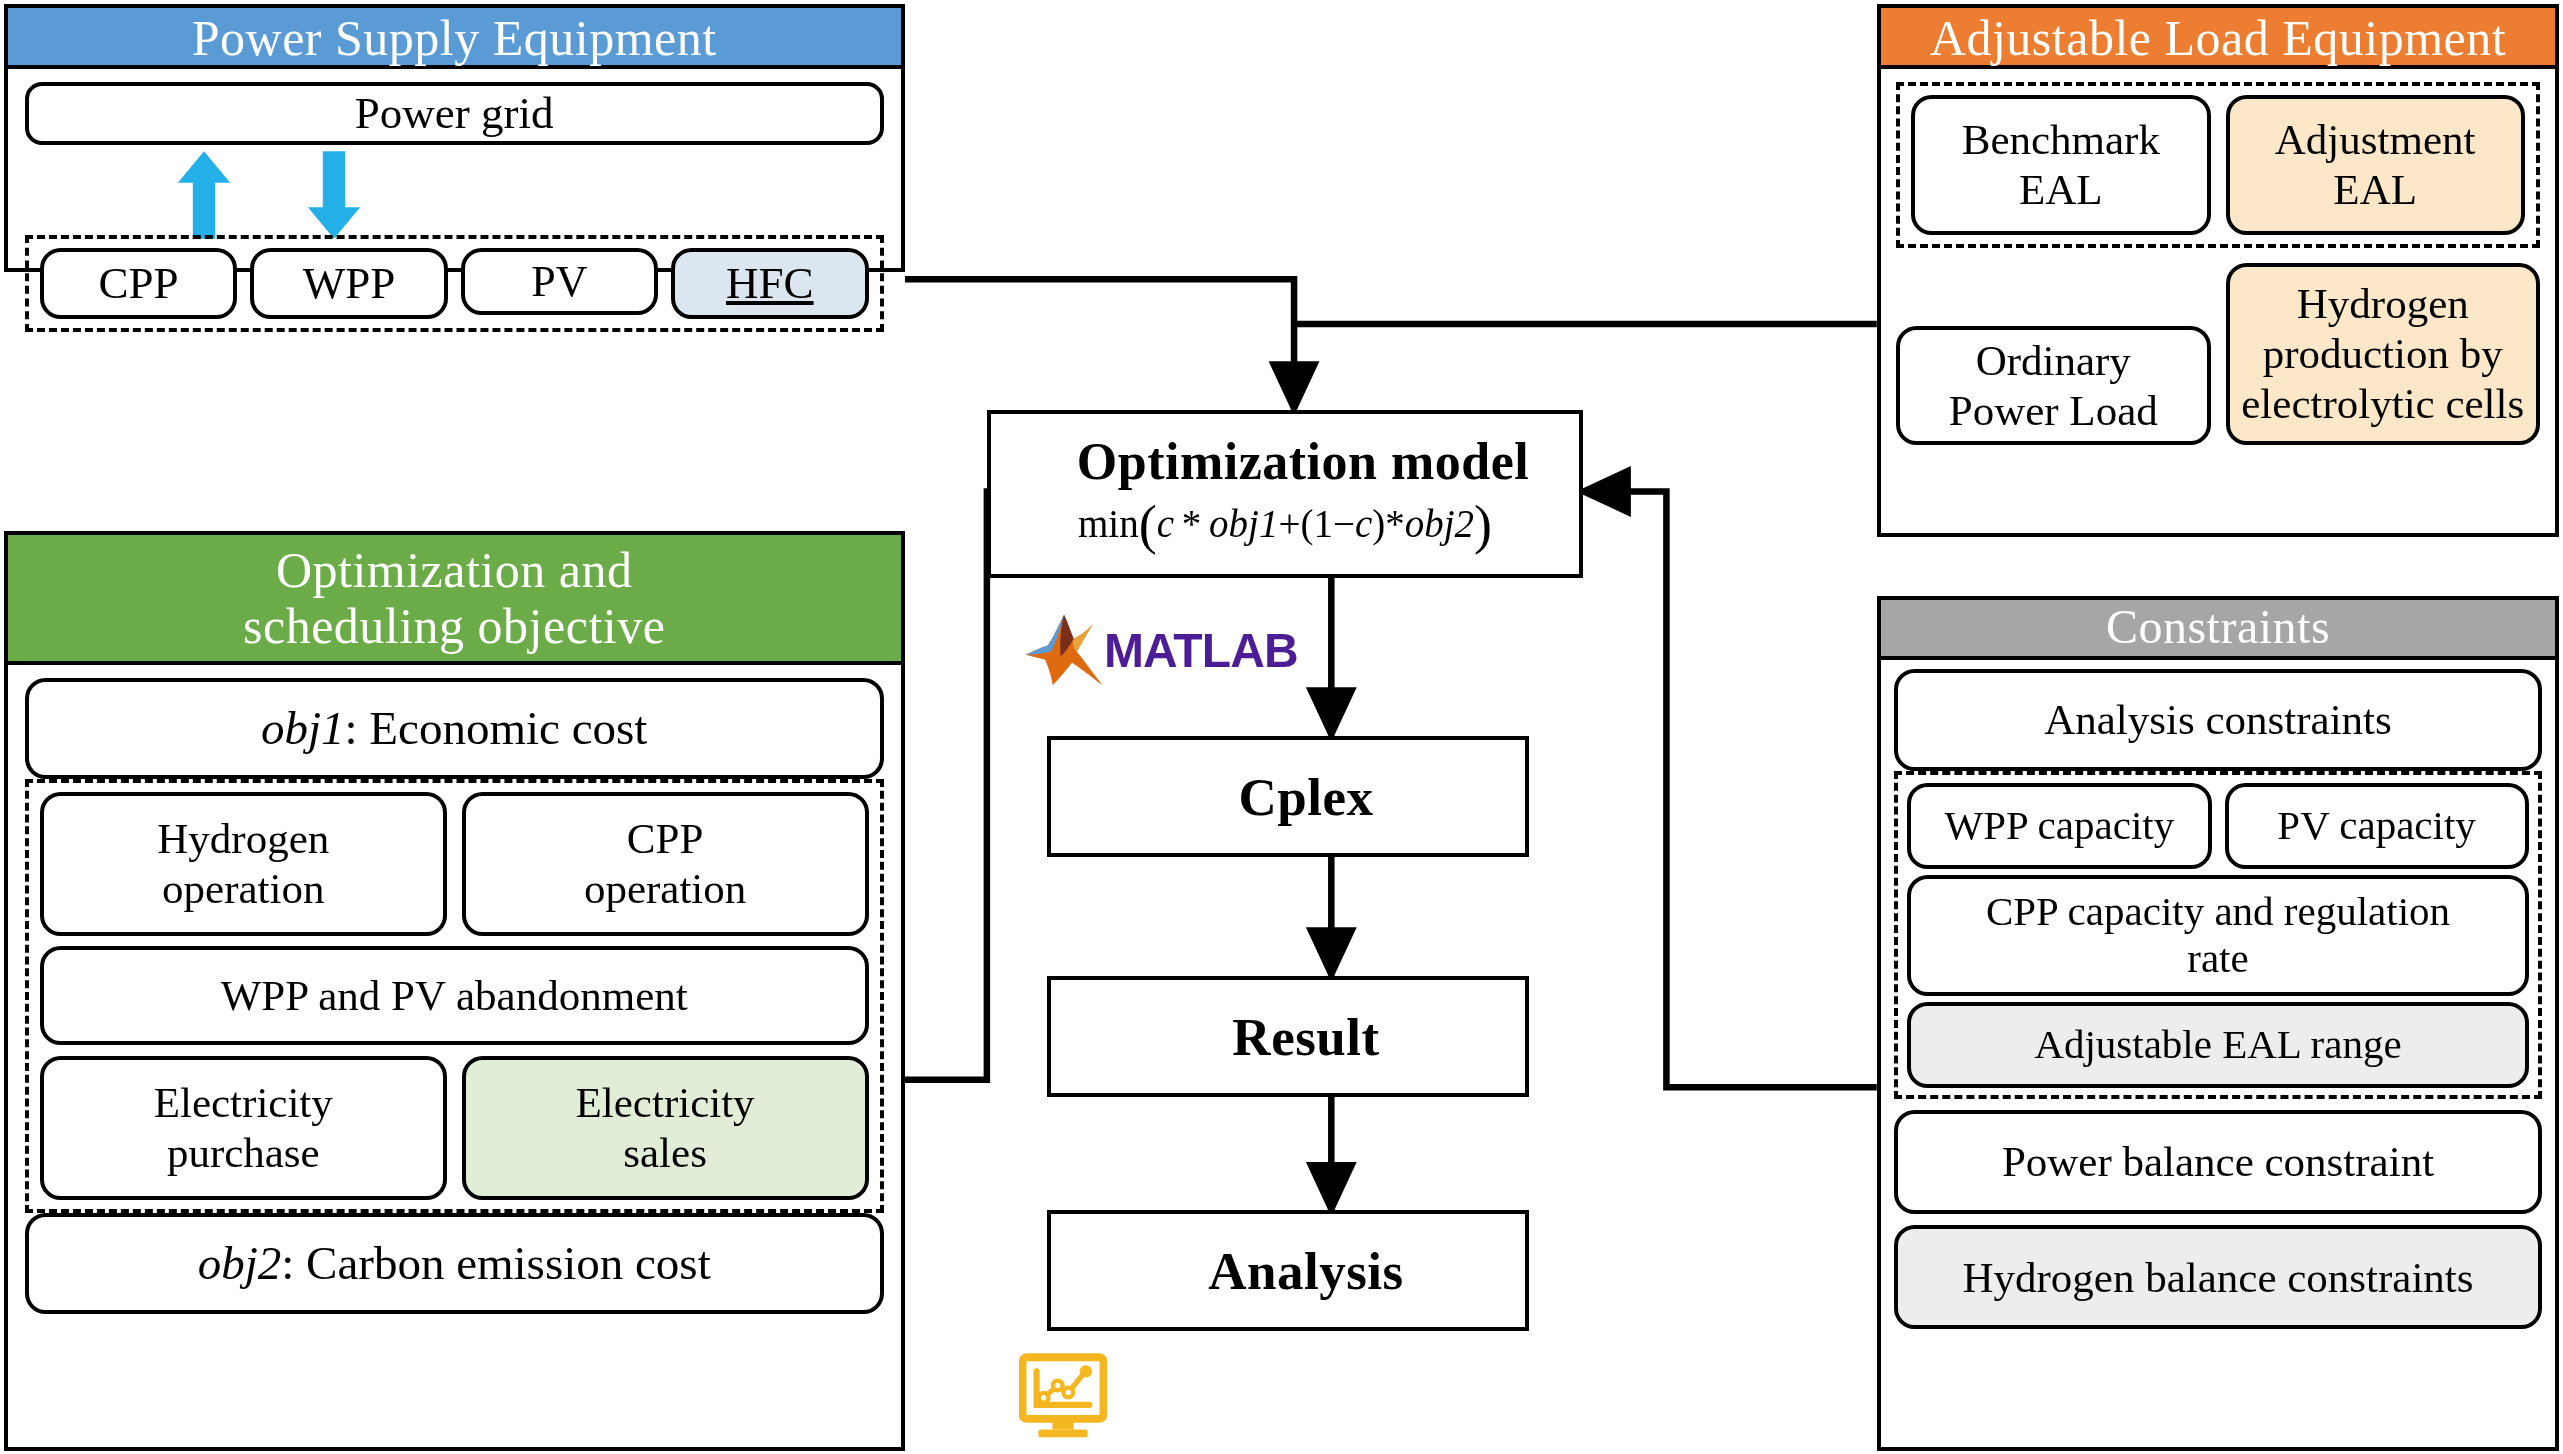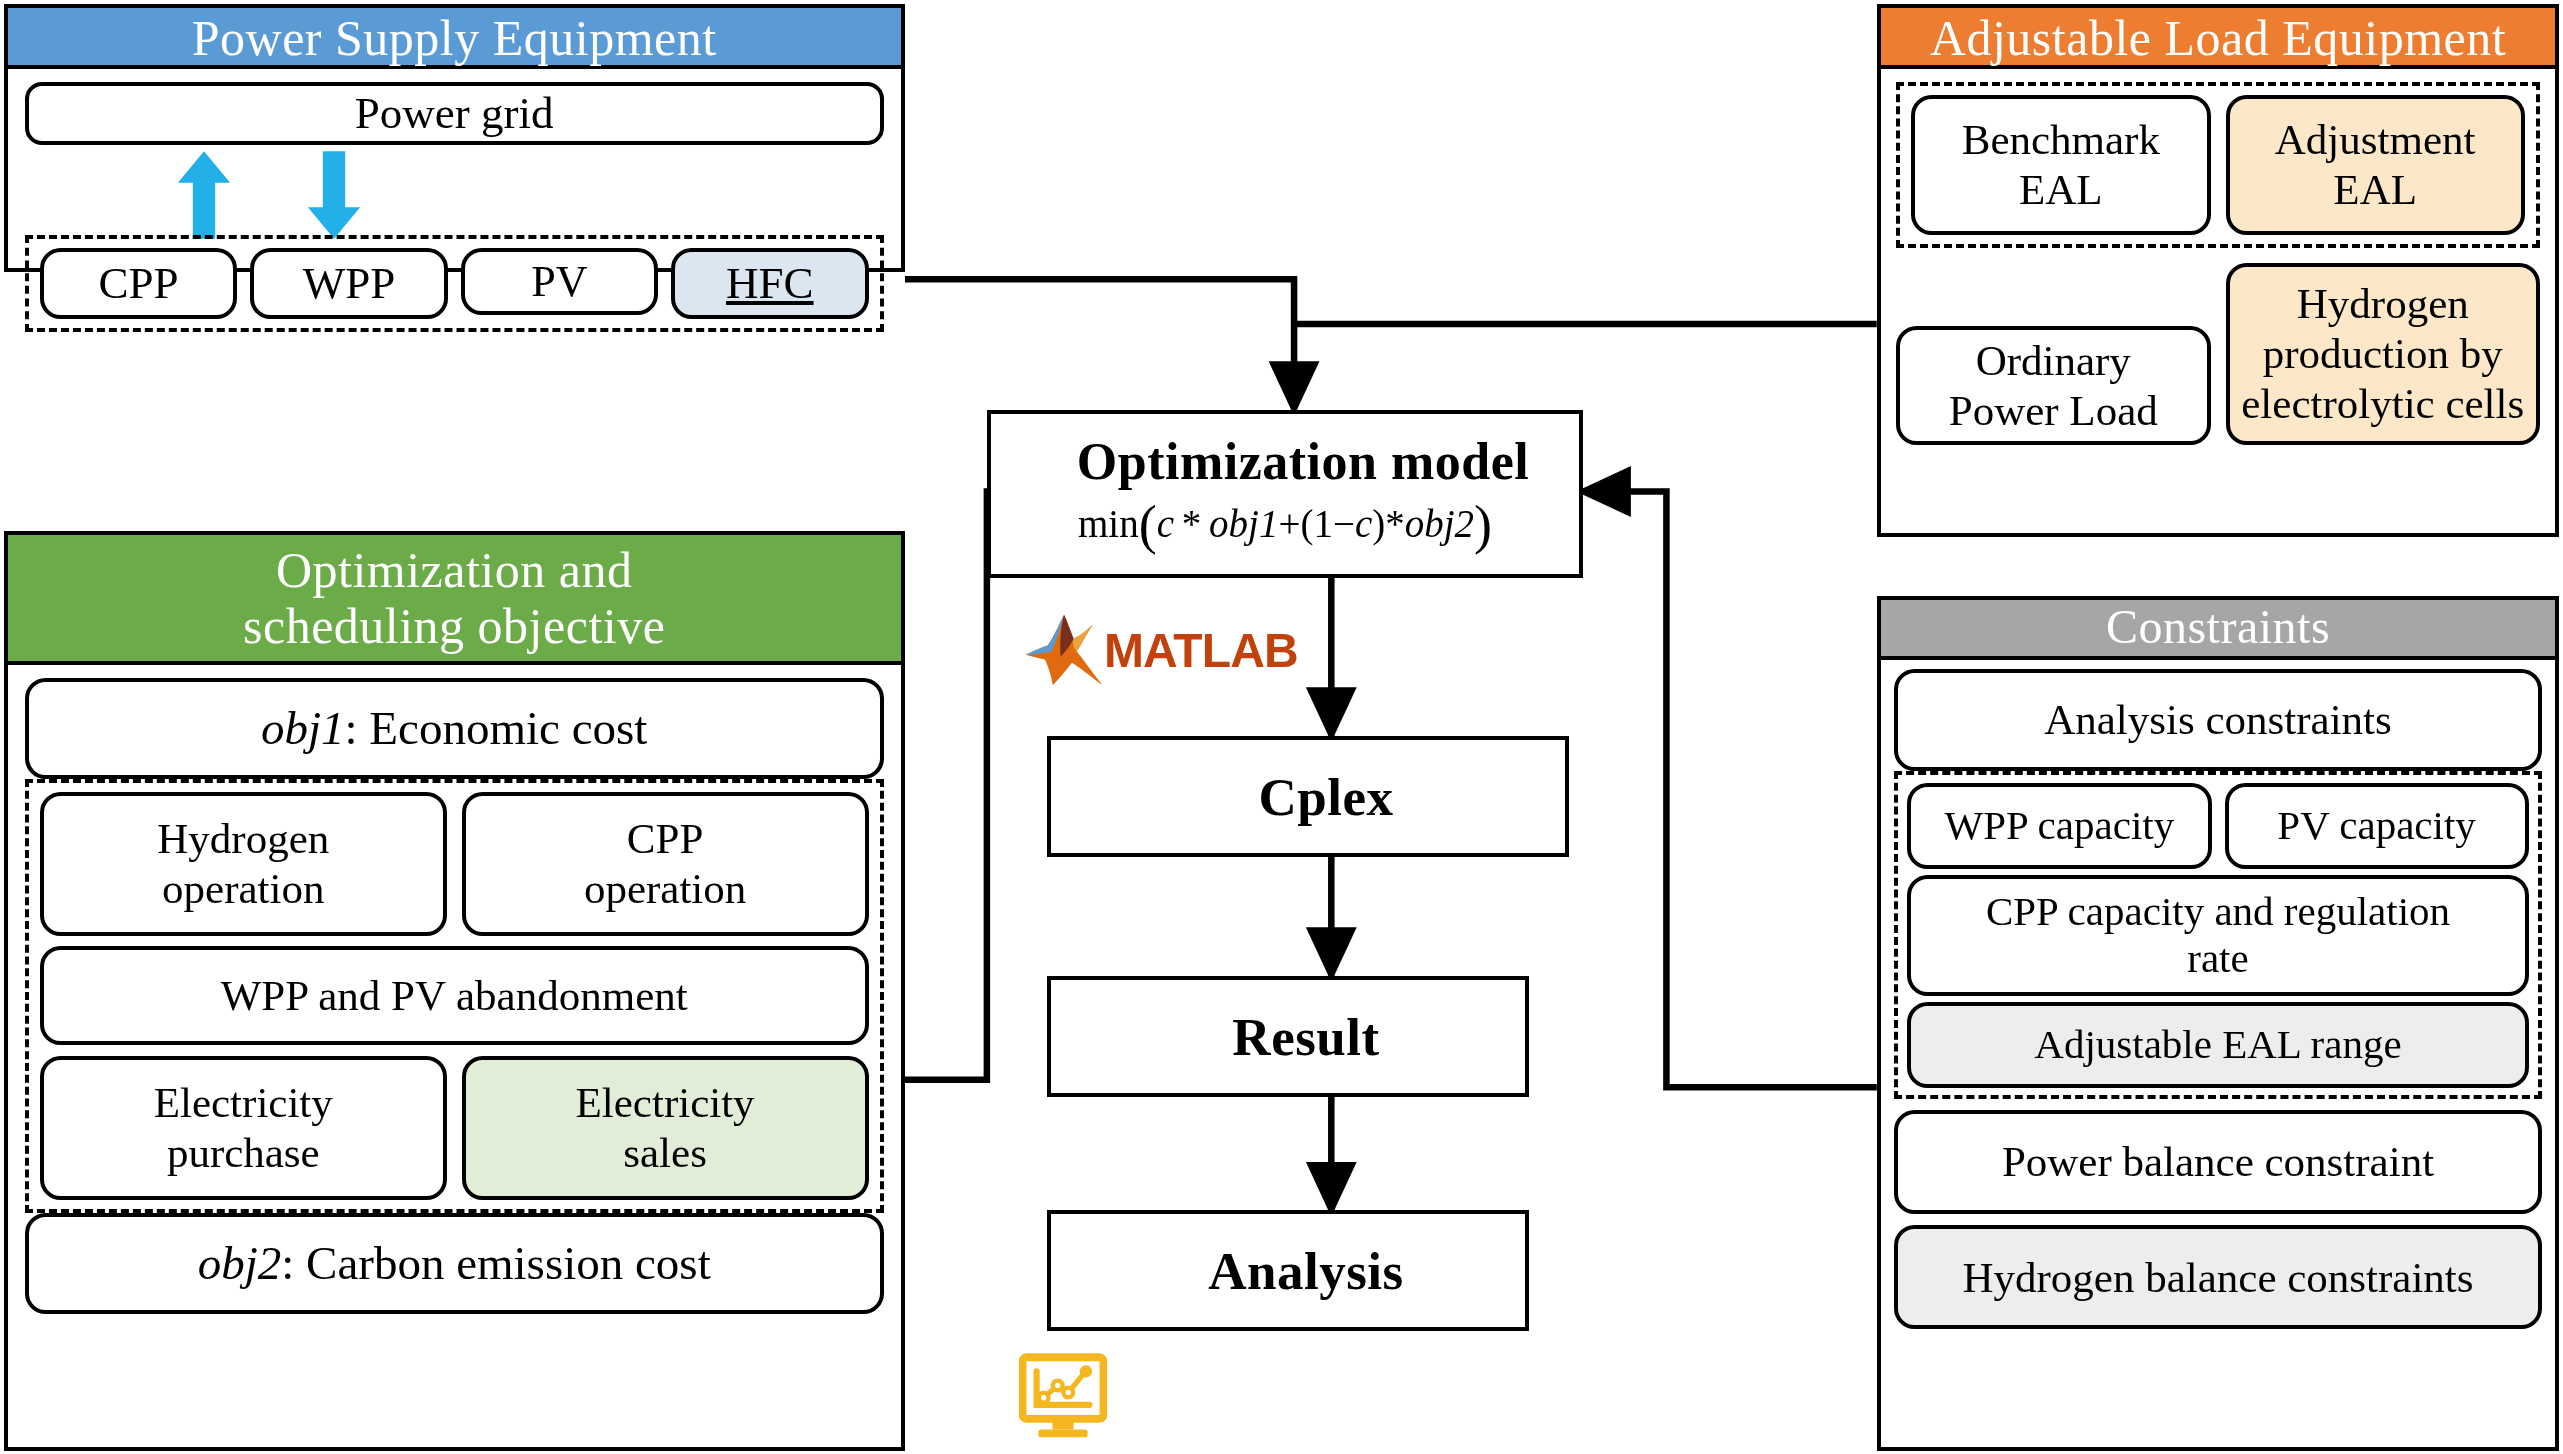--- a/index.html
+++ b/index.html
@@ -85,21 +85,21 @@
 
   
   .cyan-arrow { position: absolute; }
 
   
   .logo-matlab { position: absolute; display: flex; align-items: center; }
   .matlab-word {
     font-family: "Liberation Sans", sans-serif;
     font-size: 48px;
     font-weight: 600;
-    color: #c2410c;
+    color: #4c1d95;
     letter-spacing: -0.9px;
   }
 </style>
 </head>
 <body>
 
 <div id="stage">
 
   <svg id="wires" viewBox="0 0 2753 1562">
     <defs>
@@ -245,21 +245,21 @@
   <div class="logo-matlab" style="left:1024px; top:610px;">
     <svg width="80" height="80" viewBox="0 0 100 100">
       <path d="M2,56 C14,50 22,47 30,44 C38,32 44,18 50,6 C54,14 58,26 62,36 C70,32 78,26 86,18 C78,30 72,42 66,52 C74,62 84,76 98,94 C82,82 70,72 60,66 C52,76 44,86 36,94 C34,82 30,70 26,62 C18,60 10,58 2,56 z" fill="#E06A10"></path>
       <path d="M2,56 C14,50 22,47 30,44 C38,32 44,18 50,6 C46,22 40,40 34,52 C24,54 12,56 2,56 z" fill="#5B9BD5"></path>
       <path d="M50,6 C54,14 58,26 62,36 C58,44 52,52 46,58 C44,44 46,22 50,6 z" fill="#7A2F1C"></path>
       <path d="M62,36 C70,32 78,26 86,18 C78,30 72,42 66,52 C62,48 60,42 62,36 z" fill="#E8A33D"></path>
     </svg>
     <span class="matlab-word">MATLAB</span>
   </div>
 
-  <div class="flowbox" style="left:1047px; top:736px; width:522px; height:121px;">
+  <div class="flowbox" style="left:1047px; top:736px; width:482px; height:121px;">
     <div class="flow-label">Cplex</div>
   </div>
   <div class="flowbox" style="left:1047px; top:976px; width:482px; height:121px;">
     <div class="flow-label">Result</div>
   </div>
   <div class="flowbox" style="left:1047px; top:1210px; width:482px; height:121px;">
     <div class="flow-label">Analysis</div>
   </div>
 
   <svg style="position:absolute; left:1019px; top:1352px;" width="88" height="88" viewBox="0 0 100 100">

